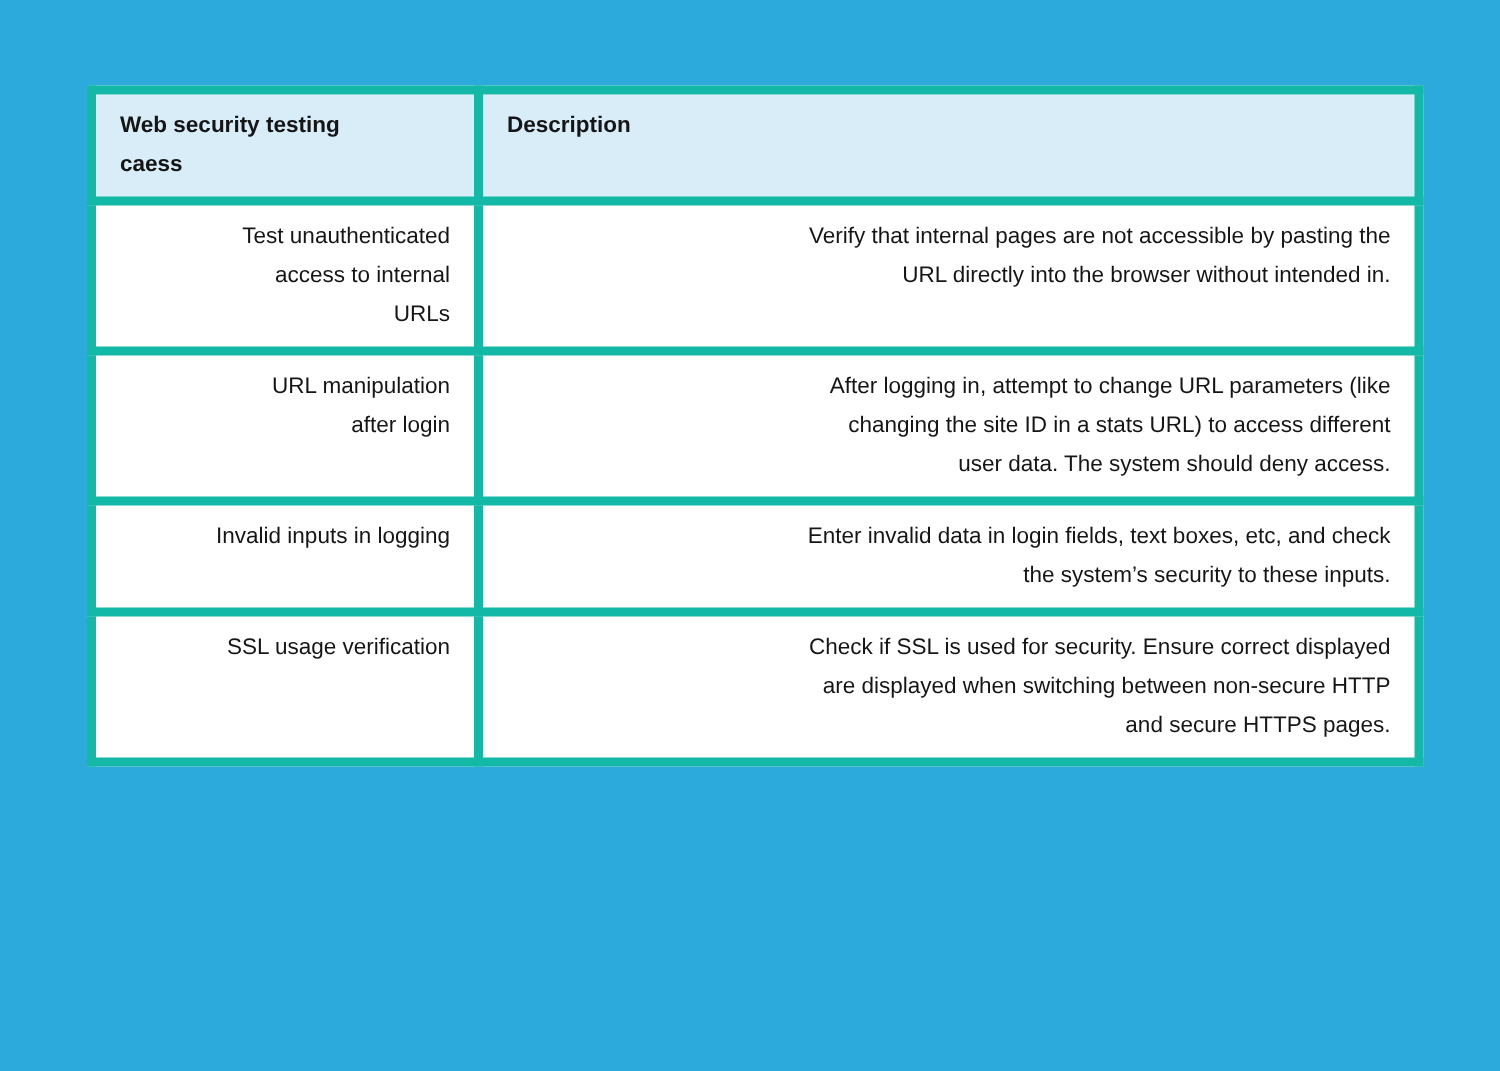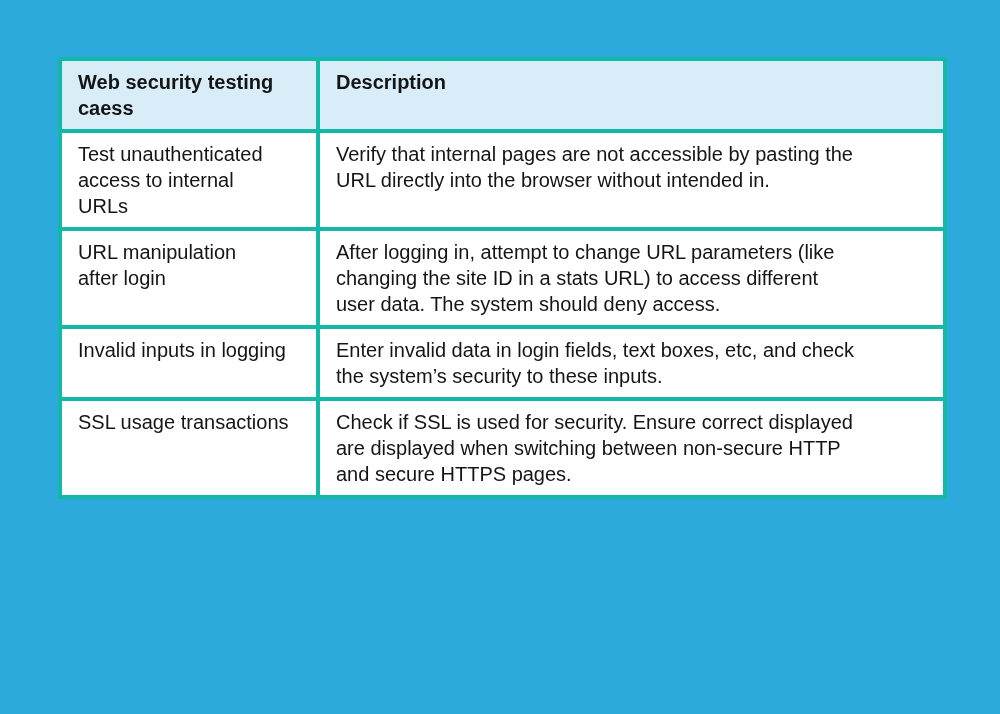--- a/index.html
+++ b/index.html
@@ -24,37 +24,38 @@
     position: absolute;
     left: 58px;
     top: 57px;
     width: 885px;
     border-collapse: collapse;
     table-layout: fixed;
     background: #ffffff;
   }
   table.security-table th,
   table.security-table td {
-    border: 4px solid #14b8a6;
+    border: 6px solid #14b8a6;
     vertical-align: top;
     padding: 8px 16px 8px 16px;
-    font-size: 20px;
+    font-size: 15px;
     line-height: 26px;
     color: #151515;
     white-space: pre-line;
     overflow: hidden;
   }
   table.security-table th {
     background: #D8EDF8;
     font-weight: bold;
     text-align: left;
   }
   table.security-table td {
     background: #ffffff;
     font-weight: normal;
+    text-align: right;
   }
   col.case-col { width: 258px; }
   col.desc-col { width: 627px; }
   tr.r2lines  { height: 66px; }
   tr.r3lines  { height: 89px; }
 </style>
 </head>
 <body>
 
 <div class="canvas">
@@ -85,21 +86,21 @@
         <td>After logging in, attempt to change URL parameters (like
 changing the site ID in a stats URL) to access different
 user data. The system should deny access.</td>
       </tr>
       <tr class="r2lines">
         <td>Invalid inputs in logging</td>
         <td>Enter invalid data in login fields, text boxes, etc, and check
 the system’s security to these inputs.</td>
       </tr>
       <tr class="r3lines">
-        <td>SSL usage transactions</td>
+        <td>SSL usage verification</td>
         <td>Check if SSL is used for security. Ensure correct displayed
 are displayed when switching between non-secure HTTP
 and secure HTTPS pages.</td>
       </tr>
     </tbody>
   </table>
 
 </div>
 
 </body></html>

